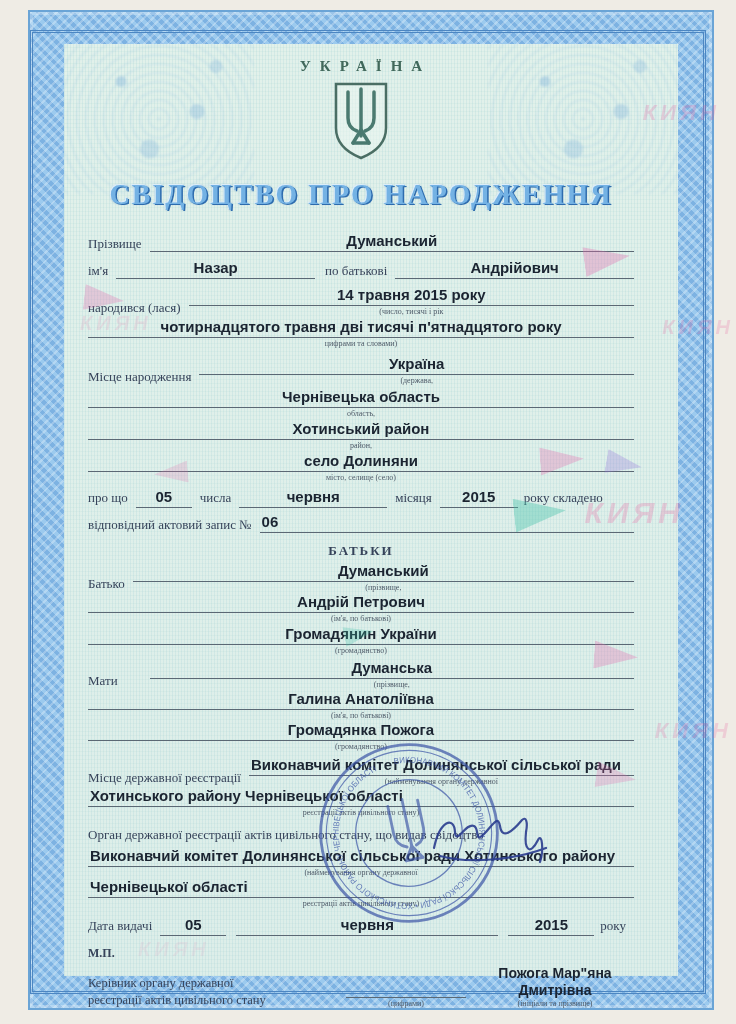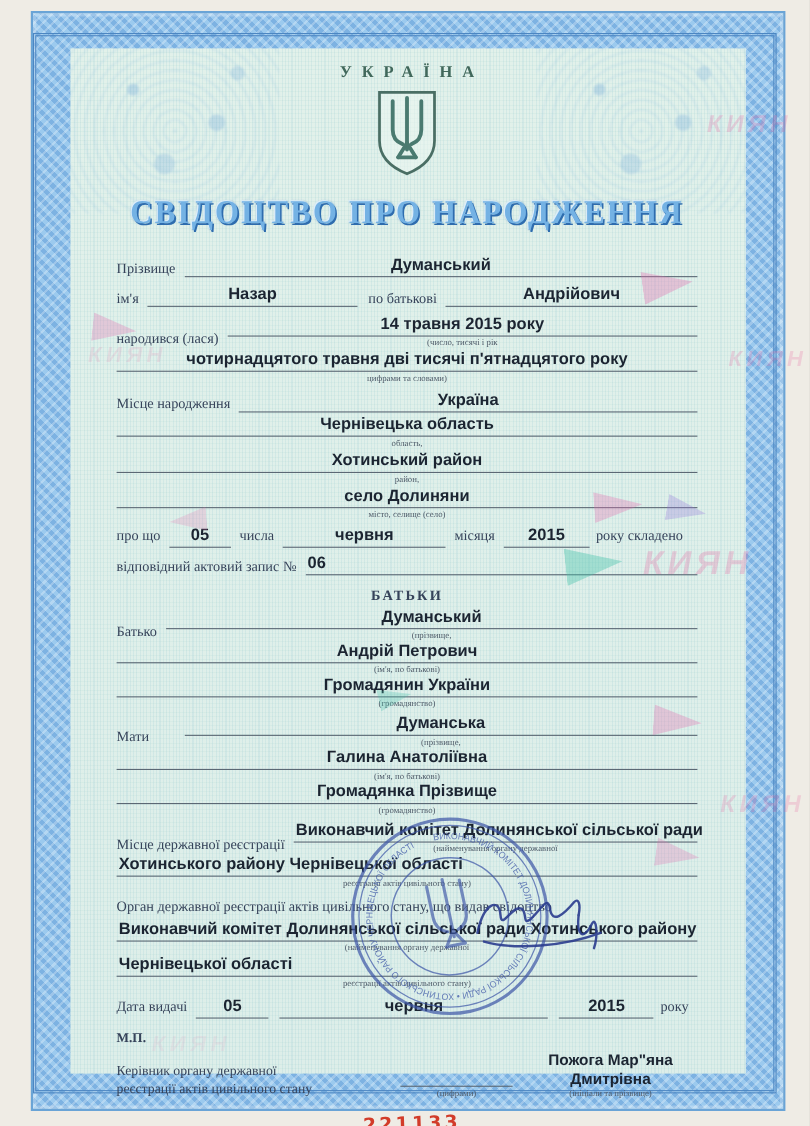--- a/index.html
+++ b/index.html
@@ -13,21 +13,21 @@
       repeating-linear-gradient(45deg, #9ccaee 0 4px, #7db2e2 4px 8px);
     border:2px solid #6aa4d6;
     box-shadow:inset 0 0 0 3px rgba(255,255,255,.25);}
   .frame-rope{position:absolute;left:30px;top:30px;right:30px;bottom:30px;
     border:3px double #4c86c2;}
   .doc{position:absolute;left:64px;top:44px;right:58px;bottom:48px;
     background:
       repeating-linear-gradient(90deg, rgba(120,185,205,.14) 0 1px, transparent 1px 3px),
       repeating-linear-gradient(0deg, rgba(140,200,190,.10) 0 1px, transparent 1px 4px),
       linear-gradient(#e2f1ea,#ddeee9);}
-  .content{position:relative;height:100%;padding:6px 44px 0 42px;box-sizing:border-box;}
+  .content{position:relative;height:100%;padding:6px 44px 0 24px;box-sizing:border-box;}
 
   
   .flourish{position:absolute;top:0;width:190px;height:150px;opacity:.3;
     background:
       radial-gradient(circle at 30% 25%, rgba(70,140,210,.8) 0 5px, transparent 6px),
       radial-gradient(circle at 70% 45%, rgba(70,140,210,.7) 0 7px, transparent 8px),
       radial-gradient(circle at 45% 70%, rgba(70,140,210,.6) 0 9px, transparent 10px),
       radial-gradient(circle at 80% 15%, rgba(70,140,210,.6) 0 6px, transparent 7px),
       repeating-radial-gradient(circle at 50% 50%, rgba(90,160,220,.35) 0 2px, transparent 2px 9px);
     filter:blur(1px);}
@@ -140,20 +140,21 @@
           <span class="field">
             <span class="line">чотирнадцятого травня дві тисячі п'ятнадцятого року</span>
             <span class="cap">цифрами та словами)</span>
           </span>
         </div>
 
         <div class="row">
           <span class="lbl">Місце народження</span>
           <span class="field">
             <span class="line">Україна</span>
+            <span class="cap">(держава,</span>
           </span>
         </div>
 
         <div class="row" style="margin-top:2px;">
           <span class="field">
             <span class="line">Чернівецька область</span>
             <span class="cap">область,</span>
           </span>
         </div>
 
@@ -218,21 +219,21 @@
           </span>
         </div>
         <div class="row" style="margin-top:1px;">
           <span class="field">
             <span class="line">Галина Анатоліївна</span>
             <span class="cap">(ім'я, по батькові)</span>
           </span>
         </div>
         <div class="row" style="margin-top:1px;">
           <span class="field">
-            <span class="line">Громадянка Прізвище</span>
+            <span class="line">Громадянка Пожога</span>
             <span class="cap">(громадянство)</span>
           </span>
         </div>
 
         <div class="row" style="margin-top:5px;">
           <span class="lbl">Місце державної реєстрації</span>
           <span class="field">
             <span class="line left">Виконавчий комітет Долинянської сільської ради</span>
             <span class="cap">(найменування органу державної</span>
           </span>

